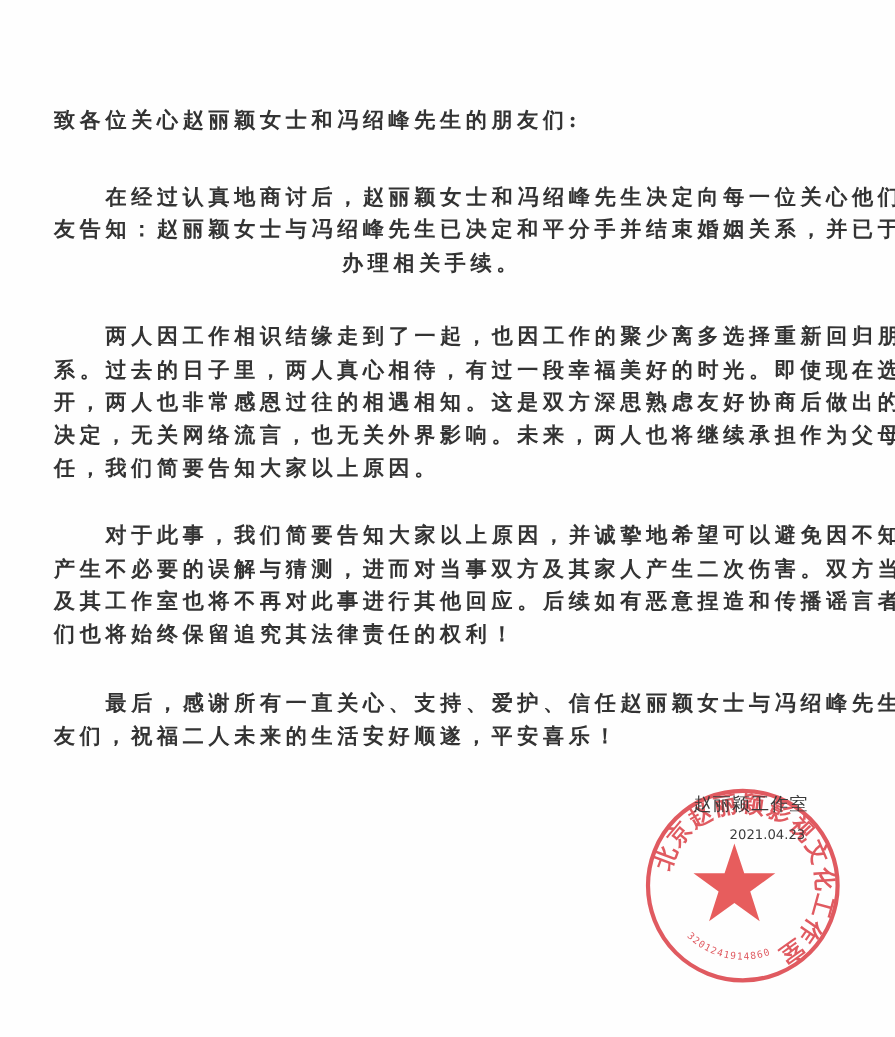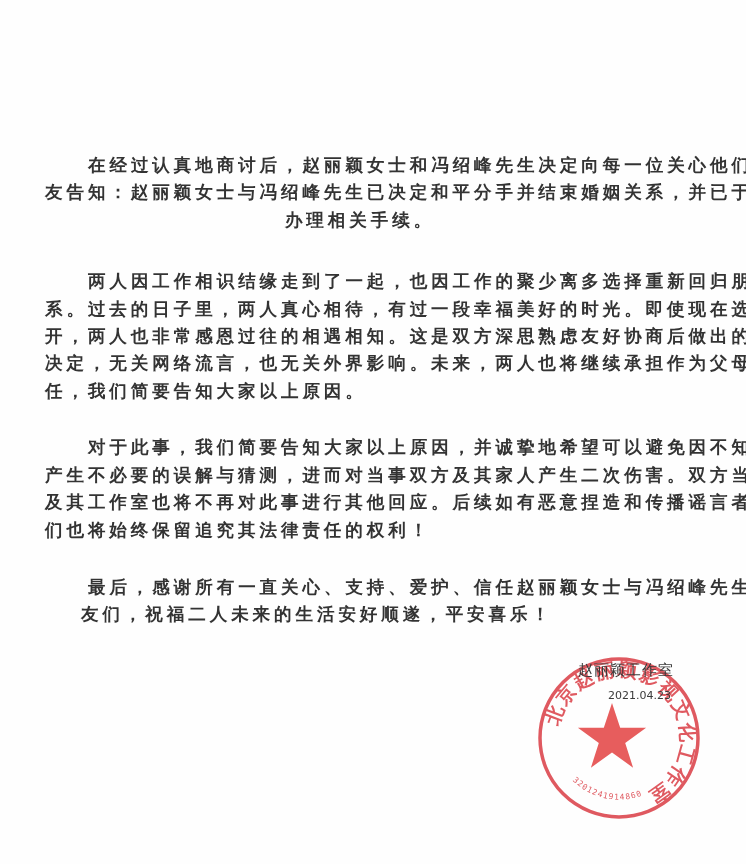--- a/index.html
+++ b/index.html
@@ -20,45 +20,46 @@
   .sig {
     position: absolute; font-size: 15px; color: #3a3a3a; white-space: nowrap;
     font-family: "DejaVu Sans", "Liberation Sans", sans-serif; filter: blur(0.3px);
   }
 </style>
 </head>
 <body>
 
 <div class="page">
 
+  <div class="line" style="top:90px;">致各位关心赵丽颖女士和冯绍峰先生的朋友们:</div>
 
   <div>
     <div class="line indent" style="top:154px;">在经过认真地商讨后，赵丽颖女士和冯绍峰先生决定向每一位关心他们的朋</div>
     <div class="line" style="top:181px;">友告知：赵丽颖女士与冯绍峰先生已决定和平分手并结束婚姻关系，并已于近日</div>
     <div class="line" style="top:209px;text-align:center;">办理相关手续。</div>
   </div>
 
   <div>
     <div class="line indent" style="top:270px;">两人因工作相识结缘走到了一起，也因工作的聚少离多选择重新回归朋友关</div>
     <div class="line" style="top:298px;">系。过去的日子里，两人真心相待，有过一段幸福美好的时光。即使现在选择分</div>
     <div class="line" style="top:325px;">开，两人也非常感恩过往的相遇相知。这是双方深思熟虑友好协商后做出的共同</div>
     <div class="line" style="top:352px;">决定，无关网络流言，也无关外界影响。未来，两人也将继续承担作为父母的责</div>
     <div class="line" style="top:380px;">任，我们简要告知大家以上原因。</div>
   </div>
 
   <div>
     <div class="line indent" style="top:436px;">对于此事，我们简要告知大家以上原因，并诚挚地希望可以避免因不知情而</div>
     <div class="line" style="top:464px;">产生不必要的误解与猜测，进而对当事双方及其家人产生二次伤害。双方当事人</div>
     <div class="line" style="top:491px;">及其工作室也将不再对此事进行其他回应。后续如有恶意捏造和传播谣言者，我</div>
-    <div class="line" style="top:519px;">们也将始终保留追究其法律责任的权利！</div>
+    <div class="line" style="top:519px;font-family:Liberation Mono, monospace;">们也将始终保留追究其法律责任的权利！</div>
   </div>
 
   <div>
     <div class="line indent" style="top:576px;">最后，感谢所有一直关心、支持、爱护、信任赵丽颖女士与冯绍峰先生的朋</div>
-    <div class="line" style="top:603px;margin-left:36px;">友们，祝福二人未来的生活安好顺遂，平安喜乐！</div>
+    <div class="line" style="top:603px;">友们，祝福二人未来的生活安好顺遂，平安喜乐！</div>
   </div>
 
   <svg class="stamp" viewBox="0 0 166 166">
     <defs>
       <path id="ringPath" d="M 83 83 m -62 0 a 62 62 0 1 1 124 0 a 62 62 0 1 1 -124 0"></path>
       <path id="serialPath" d="M 30 118 A 66 66 0 0 0 136 118"></path>
     </defs>
     <g opacity="0.82" style="filter: blur(0.4px);">
       <circle cx="83" cy="83" r="79" fill="none" stroke="#d9363e" stroke-width="3.5"></circle>
       <text font-size="19" fill="#d9363e" font-family="DejaVu Serif, serif" font-weight="bold" letter-spacing="2">

